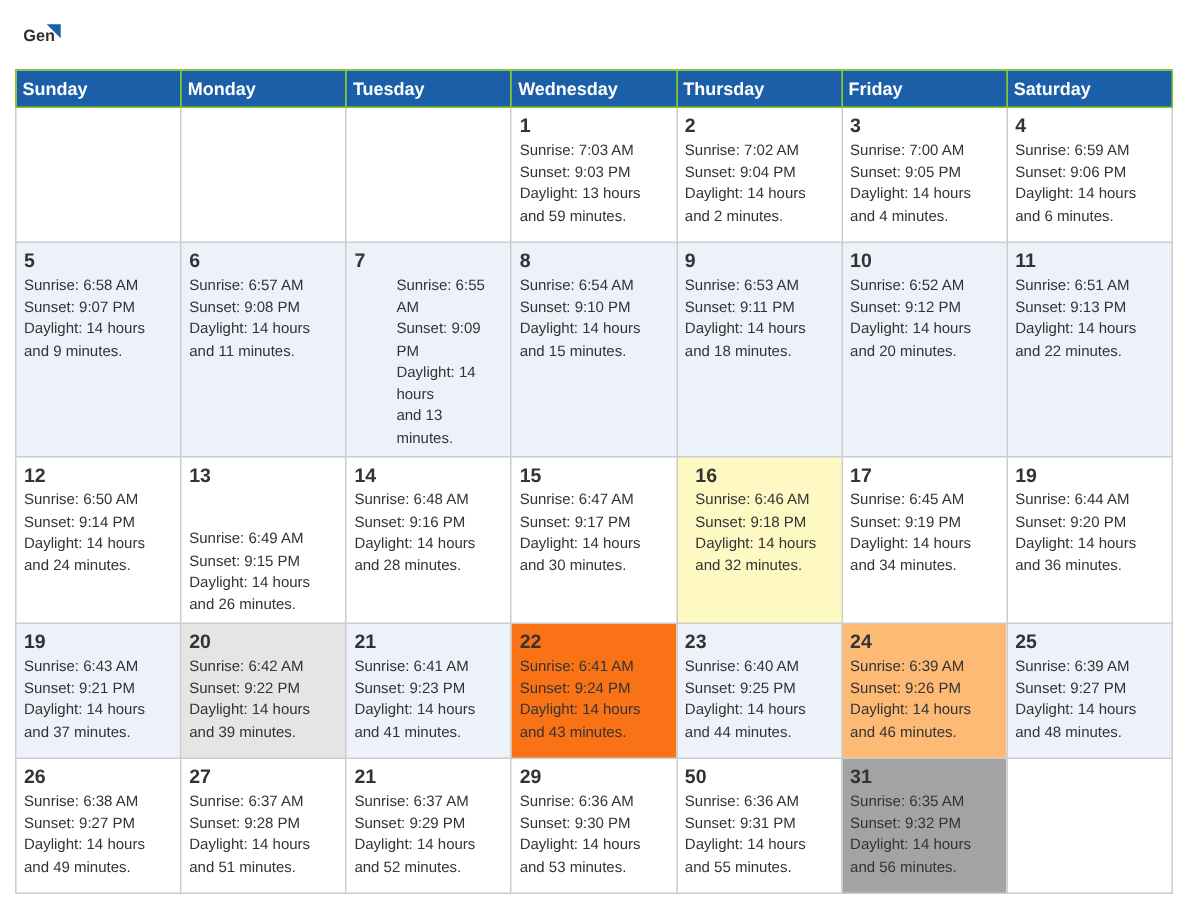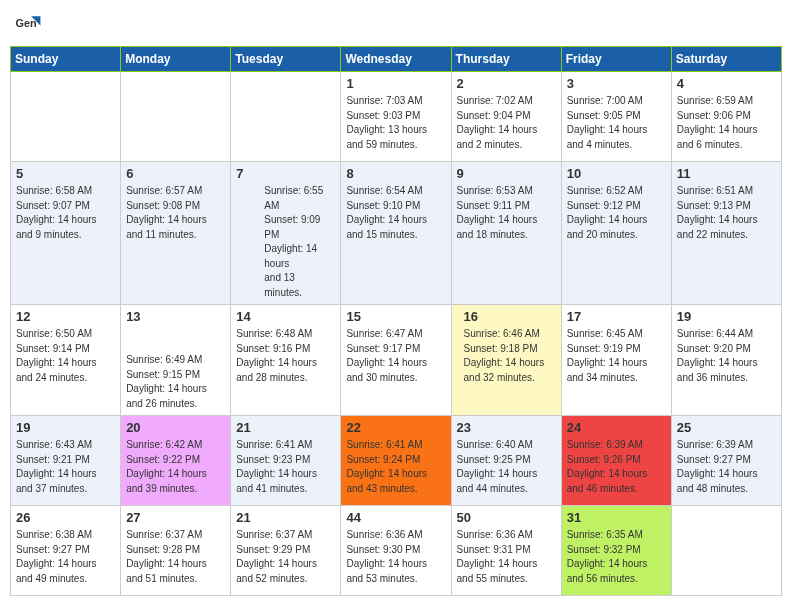--- a/index.html
+++ b/index.html
@@ -263,21 +263,21 @@
         </td>
       </tr>
       <tr>
         <td style="background-color: rgb(237, 242, 250);">
           <div class="day-num">19</div>
           <div class="day-info" style="white-space: pre-line;">Sunrise: 6:43 AM
 Sunset: 9:21 PM
 Daylight: 14 hours
 and 37 minutes.</div>
         </td>
-        <td style="background-color: #f0abfc;">
+        <td style="background-color: #e5e5e5;">
           <div class="day-num">20</div>
           <div class="day-info" style="white-space: pre-line;">Sunrise: 6:42 AM
 Sunset: 9:22 PM
 Daylight: 14 hours
 and 39 minutes.</div>
         </td>
         <td style="background-color: rgb(237, 242, 250);">
           <div class="day-num">21</div>
           <div class="day-info" style="white-space: pre-line;">Sunrise: 6:41 AM
 Sunset: 9:23 PM
@@ -291,21 +291,21 @@
 Daylight: 14 hours
 and 43 minutes.</div>
         </td>
         <td style="background-color: rgb(237, 242, 250);">
           <div class="day-num">23</div>
           <div class="day-info" style="white-space: pre-line;">Sunrise: 6:40 AM
 Sunset: 9:25 PM
 Daylight: 14 hours
 and 44 minutes.</div>
         </td>
-        <td style="background-color: #ef4444;">
+        <td style="background-color: #fdba74;">
           <div class="day-num">24</div>
           <div class="day-info" style="white-space: pre-line;">Sunrise: 6:39 AM
 Sunset: 9:26 PM
 Daylight: 14 hours
 and 46 minutes.</div>
         </td>
         <td style="background-color: rgb(237, 242, 250);">
           <div class="day-num">25</div>
           <div class="day-info" style="white-space: pre-line;">Sunrise: 6:39 AM
 Sunset: 9:27 PM
@@ -329,34 +329,34 @@
 and 51 minutes.</div>
         </td>
         <td style="background-color: rgb(255, 255, 255);">
           <div class="day-num">21</div>
           <div class="day-info" style="white-space: pre-line;">Sunrise: 6:37 AM
 Sunset: 9:29 PM
 Daylight: 14 hours
 and 52 minutes.</div>
         </td>
         <td style="background-color: rgb(255, 255, 255);">
-          <div class="day-num">44</div>
+          <div class="day-num">29</div>
           <div class="day-info" style="white-space: pre-line;">Sunrise: 6:36 AM
 Sunset: 9:30 PM
 Daylight: 14 hours
 and 53 minutes.</div>
         </td>
         <td style="background-color: rgb(255, 255, 255);">
           <div class="day-num">50</div>
           <div class="day-info" style="white-space: pre-line;">Sunrise: 6:36 AM
 Sunset: 9:31 PM
 Daylight: 14 hours
 and 55 minutes.</div>
         </td>
-        <td style="background-color: #bef264;">
+        <td style="background-color: #a3a3a3;">
           <div class="day-num">31</div>
           <div class="day-info" style="white-space: pre-line;">Sunrise: 6:35 AM
 Sunset: 9:32 PM
 Daylight: 14 hours
 and 56 minutes.</div>
         </td>
         <td class="empty-cell"></td>
       </tr>
     </tbody>
 </table>

